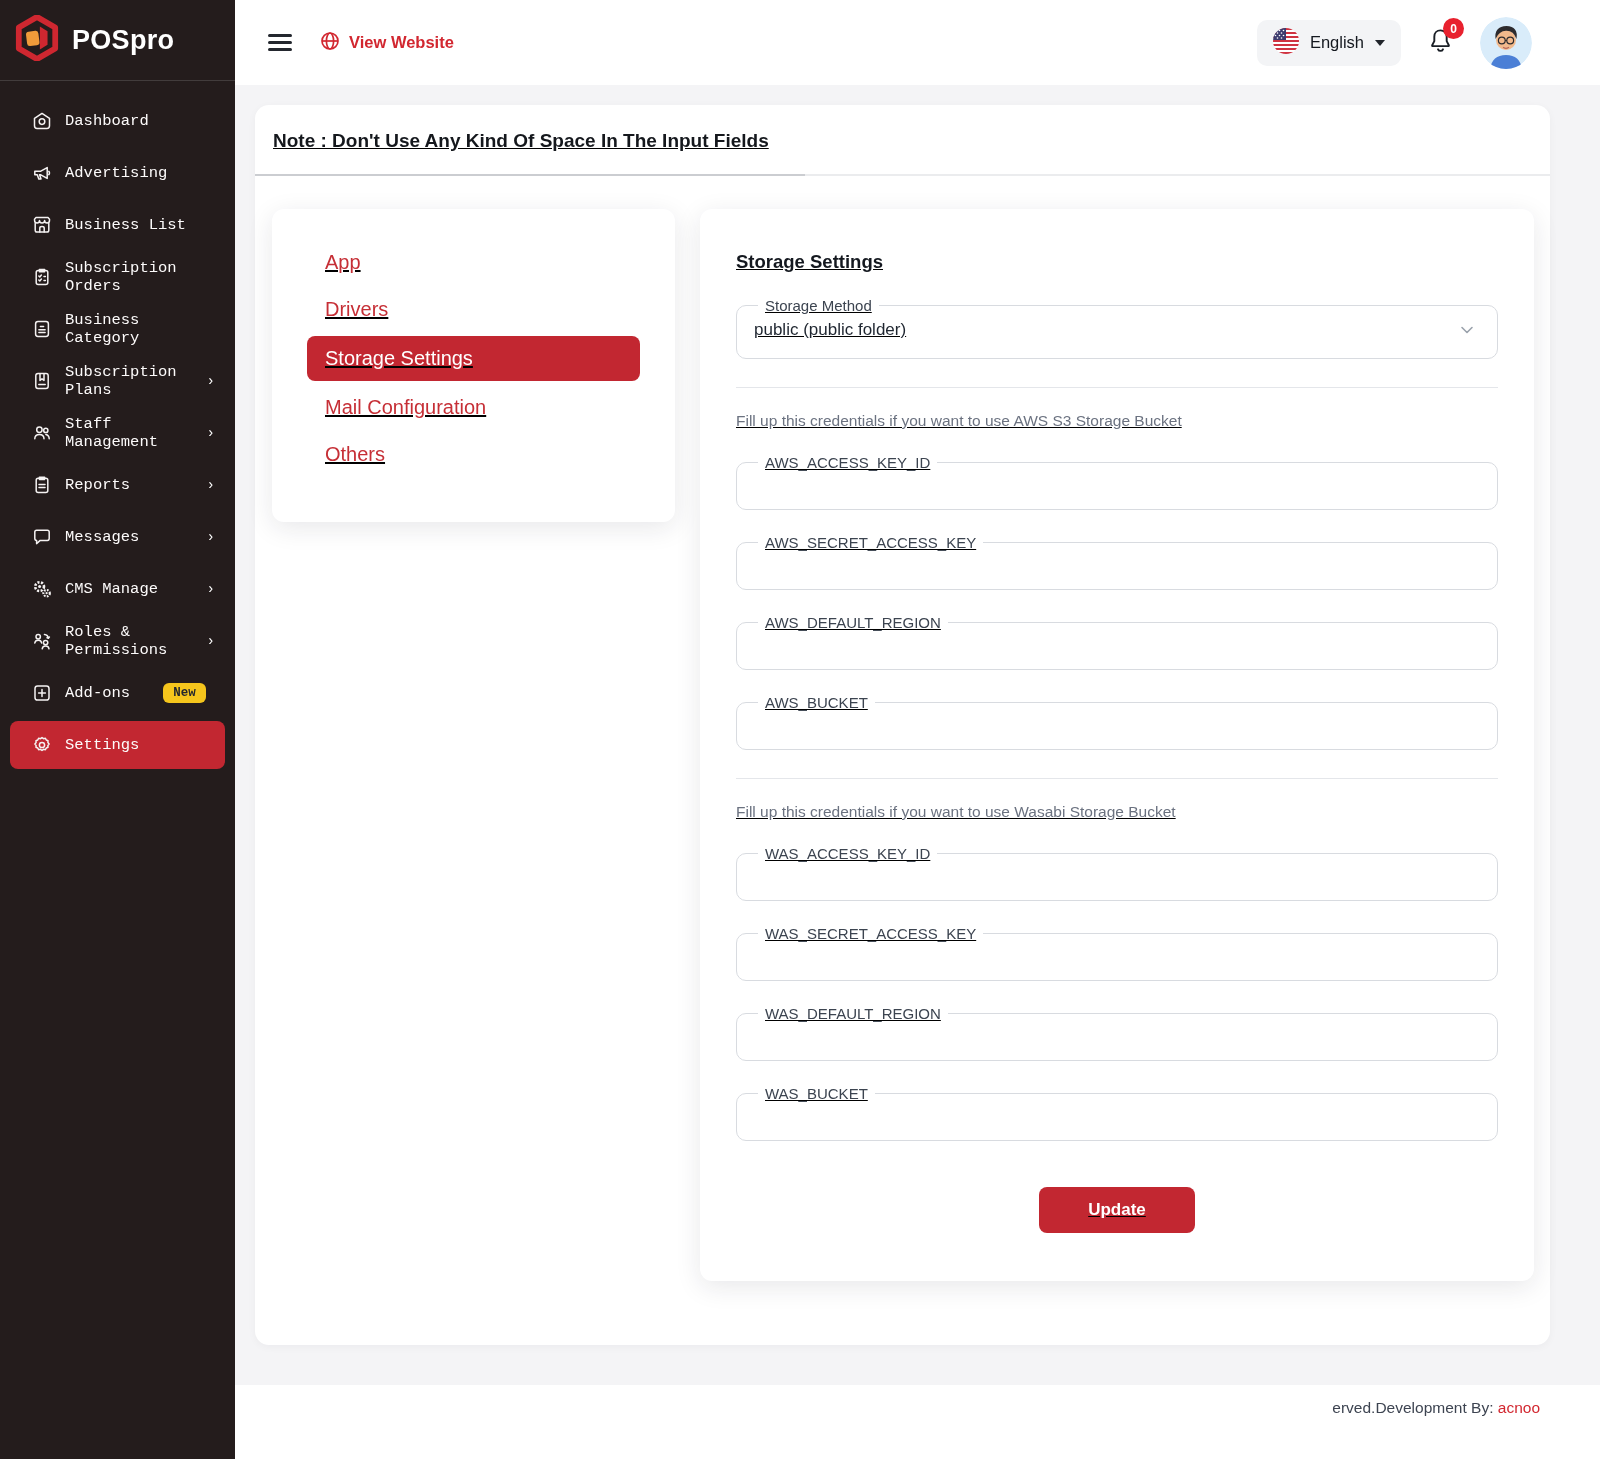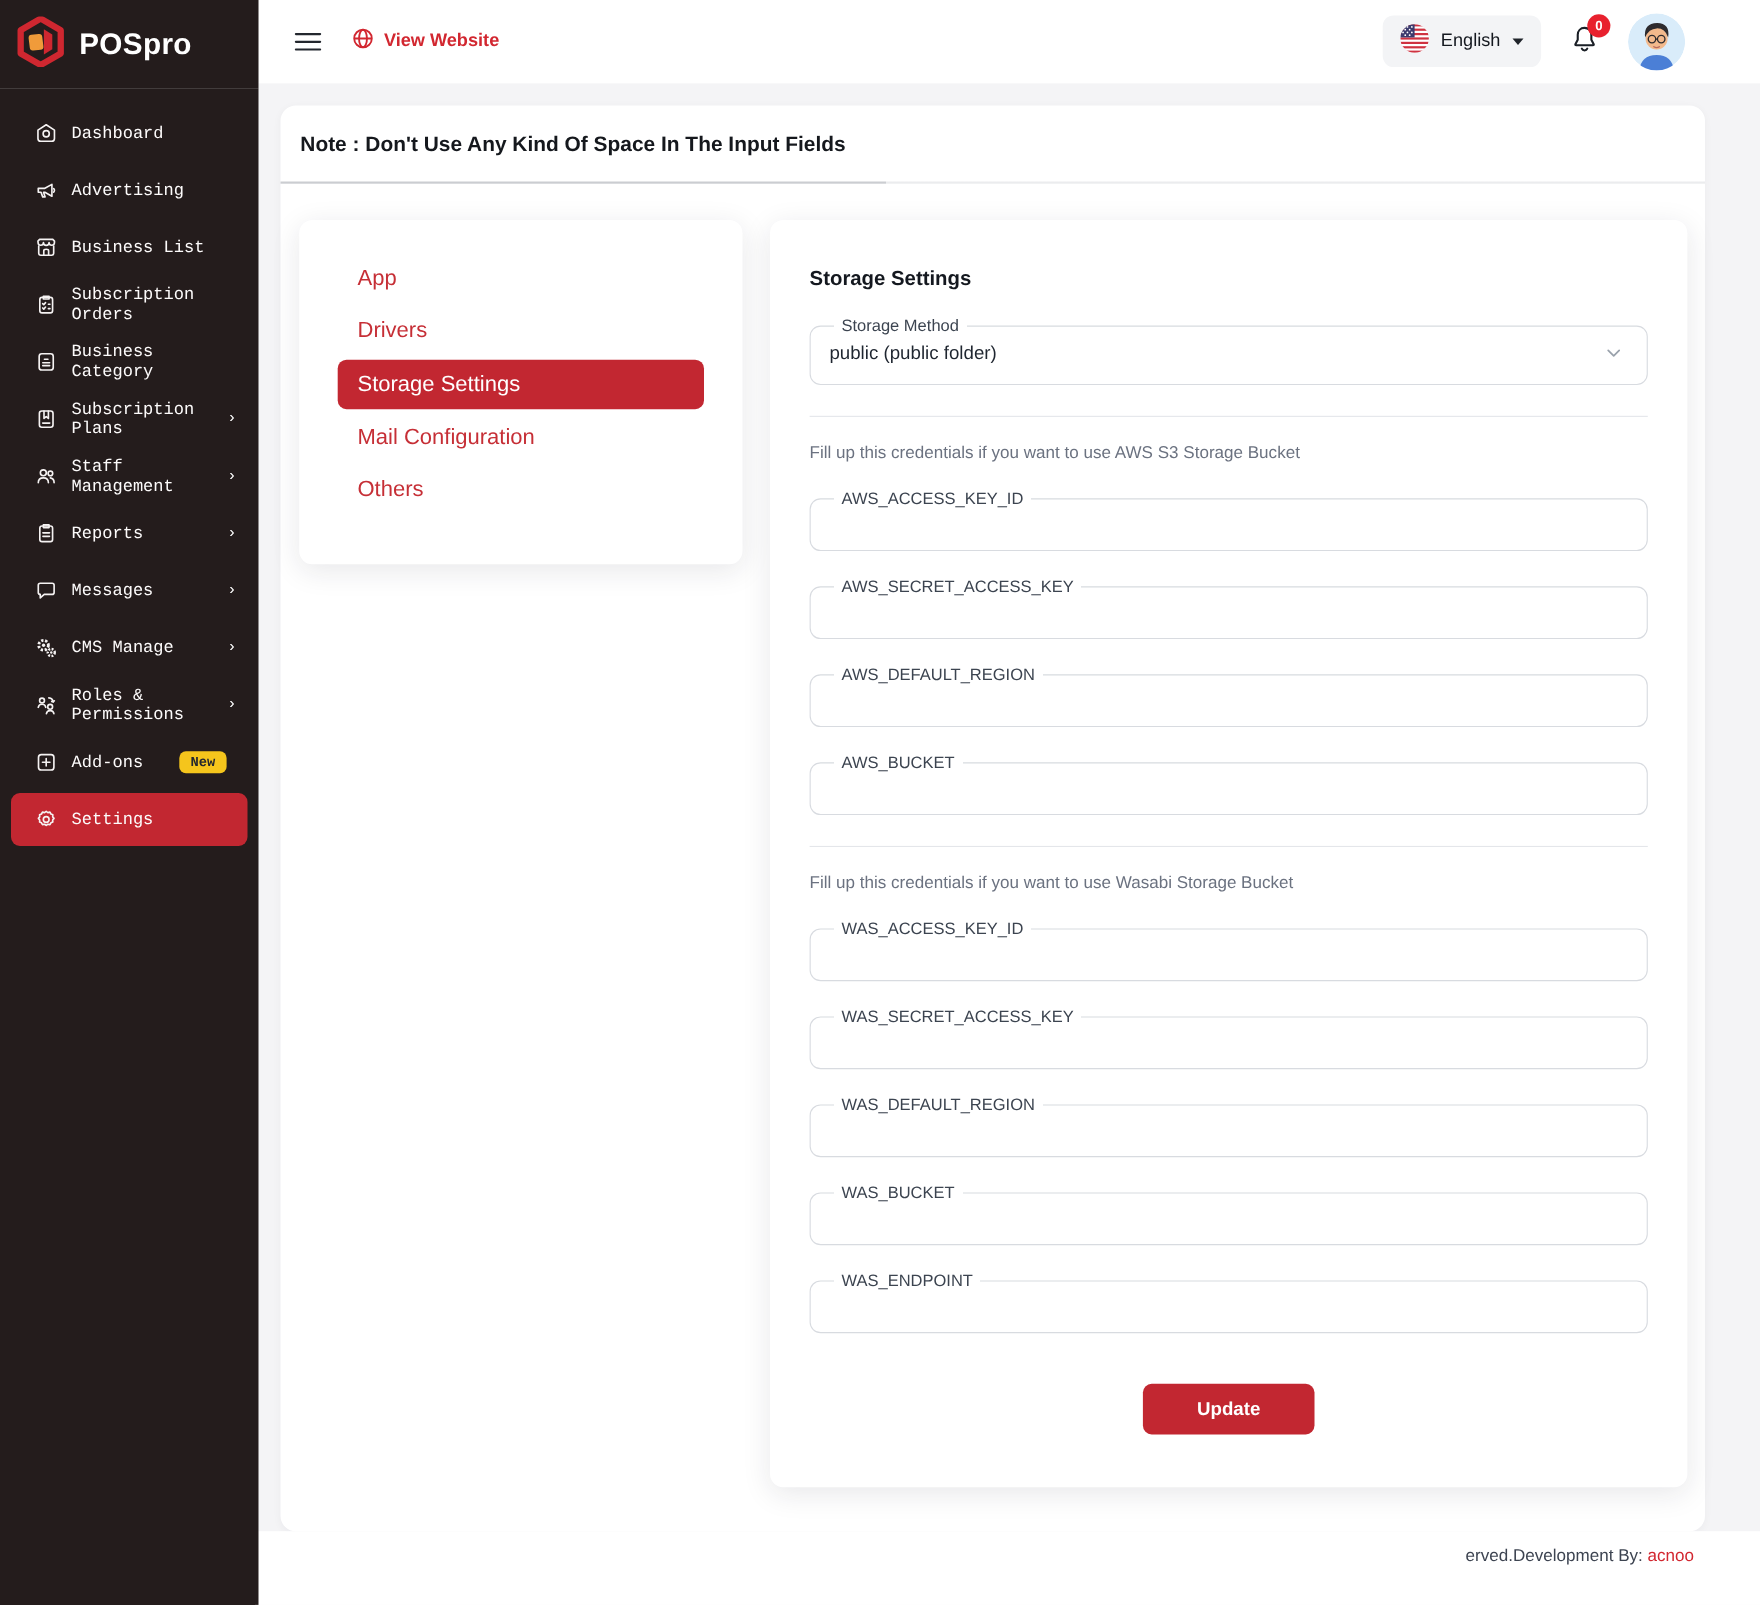--- a/index.html
+++ b/index.html
@@ -28,21 +28,21 @@
   .view-site { display:flex; align-items:center; gap:9px; color:#d22730; font-weight:700; font-size:16.5px; cursor:pointer; }
   .topbar-right { display:flex; align-items:center; gap:26px; }
   .lang-pill { display:flex; align-items:center; gap:11px; background:#f3f4f6; border-radius:10px; padding:8px 16px; cursor:pointer; }
   .lang-label { font-size:16.5px; color:#14181f; }
   .caret-down { width:0; height:0; border-left:5px solid transparent; border-right:5px solid transparent; border-top:6px solid #20242b; }
   .bell-wrap { position:relative; cursor:pointer; }
   .bell-badge { position:absolute; top:-9px; right:-10px; background:#e8212e; color:#fff; width:21px; height:21px; border-radius:50%; font-size:12px; font-weight:700; display:flex; align-items:center; justify-content:center; }
   .avatar { width:52px; height:52px; border-radius:50%; overflow:hidden; cursor:pointer; }
 
   
-  .content { flex:1; background:#f4f4f6; padding:20px 50px 0 20px; }
+  .content { flex:1; background:#f4f4f6; padding:20px 50px 0 20px;text-decoration:underline; }
   .outer-card { background:#fff; border-radius:14px; box-shadow:0 2px 8px rgba(20,20,40,.04); min-height:1240px; }
   .note-title { font-size:19px; font-weight:700; color:#15181d; padding:25px 18px 22px; }
   .note-divider { height:2px; background:linear-gradient(to right,#cbcdd1 0%,#cbcdd1 42.5%,#ebecee 42.5%,#ebecee 100%); }
   .panels { display:flex; gap:25px; padding:33px 16px 40px 17px; align-items:flex-start; }
 
   
   .tabs-card { width:403px; min-width:403px; background:#fff; border-radius:12px; box-shadow:0 6px 26px rgba(25,30,50,.10); padding:30px 0 44px; }
   .tab-item { padding:12px 20px 12px 53px; font-size:20px; color:#c62f36; cursor:pointer; }
   .tab-item.active { background:#c22731; color:#fff; margin:3px 35px; padding:11px 18px; border-radius:8px; }
 
@@ -373,24 +373,20 @@
               <input type="text" style="">
             </fieldset>
             <fieldset class="field">
               <legend>WAS_DEFAULT_REGION</legend>
               <input type="text" style="">
             </fieldset>
             <fieldset class="field">
               <legend>WAS_BUCKET</legend>
               <input type="text" style="">
             </fieldset>
-            <fieldset class="field">
-              <legend>WAS_ENDPOINT</legend>
-              <input type="text" style="">
-            </fieldset>
 
             <button class="update-btn">Update</button>
           </div>
         </div>
       </section>
     </div>
 
     <footer class="footer">
       <span>erved.</span>
       <span>

